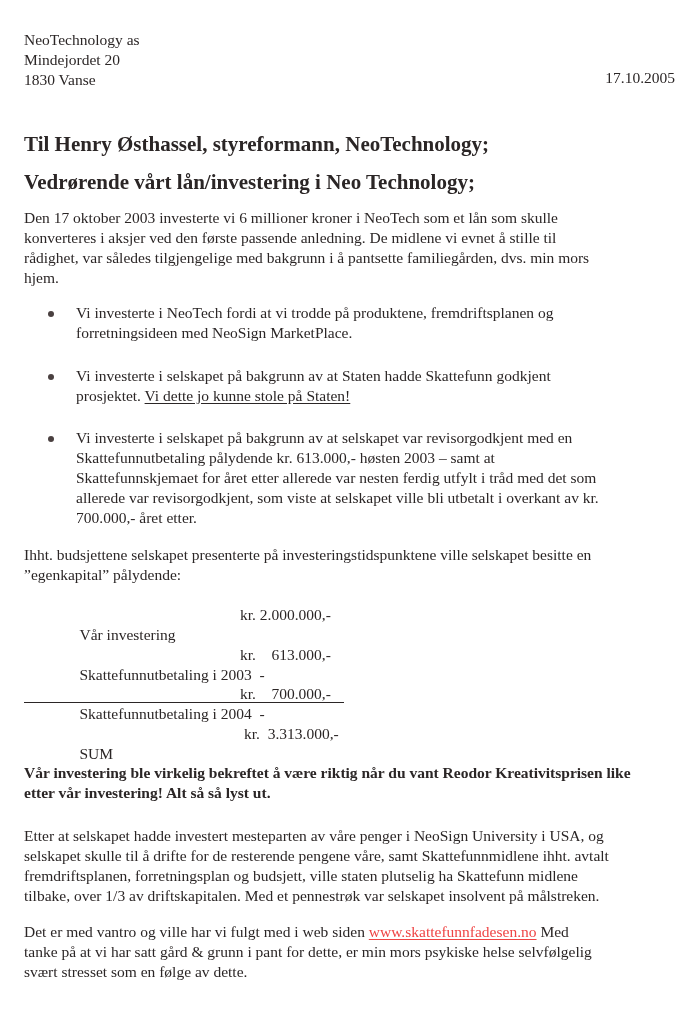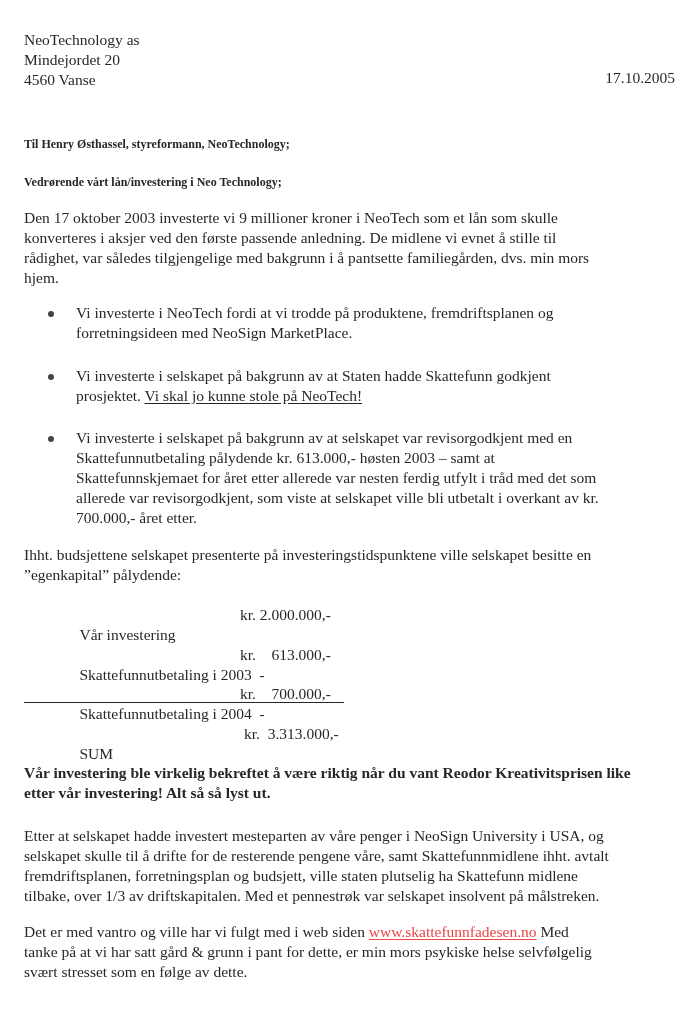--- a/index.html
+++ b/index.html
@@ -9,21 +9,21 @@
       color: #2b2626;
       font-family: "Liberation Serif", "DejaVu Serif", serif;
       font-size: 15.5px;
       line-height: 20px;
       position: relative;
     }
     .abs { position: absolute; white-space: nowrap; }
     .sender { left: 24px; top: 30px; }
     .sender div { line-height: 20px; }
     .date { right: 25px; top: 68px; }
-    .heading { font-weight: bold; left: 24px; font-size: 12px; }
+    .heading { font-weight: bold; left: 24px; font-size: 21px; }
     .para { position: absolute; left: 24px; width: 650px; white-space: normal; }
     .para span.line { display: block; white-space: nowrap; }
     .bullet { position: absolute; left: 46px; width: 620px; }
     .bullet .dot {
       position: absolute; left: 2px; top: 8px;
       width: 6px; height: 6px; border-radius: 50%;
       background: #4a4040;
     }
     .bullet .btext { position: absolute; left: 30px; }
     .bullet .btext span.line { display: block; white-space: nowrap; }
@@ -33,48 +33,48 @@
     .row .lbl { display: inline-block; margin-left: 40px; }
     .amount { position: absolute; white-space: pre; }
     .underlined-row { border-bottom: 1px solid #2b2626; position: absolute; left: 24px; width: 320px; height: 17px; }
   </style>
 </head>
 <body>
 
 <div class="abs sender">
   <div>NeoTechnology as</div>
   <div>Mindejordet 20</div>
-  <div>4560 Vanse</div>
+  <div>1830 Vanse</div>
 </div>
 
 <div class="abs date">17.10.2005</div>
 
 <div class="abs heading" style="top:134px;">Til Henry Østhassel, styreformann, NeoTechnology;</div>
 <div class="abs heading" style="top:172px;">Vedrørende vårt lån/investering i Neo Technology;</div>
 
 <div class="para" style="top:208px;">
-  <span class="line">Den 17 oktober 2003 investerte vi 9 millioner kroner i NeoTech som et lån som skulle</span>
+  <span class="line">Den 17 oktober 2003 investerte vi 6 millioner kroner i NeoTech som et lån som skulle</span>
   <span class="line">konverteres i aksjer ved den første passende anledning. De midlene vi evnet å stille til</span>
   <span class="line">rådighet, var således tilgjengelige med bakgrunn i å pantsette familiegården, dvs. min mors</span>
   <span class="line">hjem.</span>
 </div>
 
 <div class="bullet" style="top:303px;">
   <span class="dot"></span>
   <div class="btext">
     <span class="line">Vi investerte i NeoTech fordi at vi trodde på produktene, fremdriftsplanen og</span>
     <span class="line">forretningsideen med NeoSign MarketPlace.</span>
   </div>
 </div>
 
 <div class="bullet" style="top:366px;">
   <span class="dot"></span>
   <div class="btext">
     <span class="line">Vi investerte i selskapet på bakgrunn av at Staten hadde Skattefunn godkjent</span>
-    <span class="line"><span>prosjektet. </span><span class="u">Vi skal jo kunne stole på NeoTech!</span></span>
+    <span class="line"><span>prosjektet. </span><span class="u">Vi dette jo kunne stole på Staten!</span></span>
   </div>
 </div>
 
 <div class="bullet" style="top:428px;">
   <span class="dot"></span>
   <div class="btext">
     <span class="line">Vi investerte i selskapet på bakgrunn av at selskapet var revisorgodkjent med en</span>
     <span class="line">Skattefunnutbetaling pålydende kr. 613.000,- høsten 2003 – samt at</span>
     <span class="line">Skattefunnskjemaet for året etter allerede var nesten ferdig utfylt i tråd med det som</span>
     <span class="line">allerede var revisorgodkjent, som viste at selskapet ville bli utbetalt i overkant av kr.</span>

